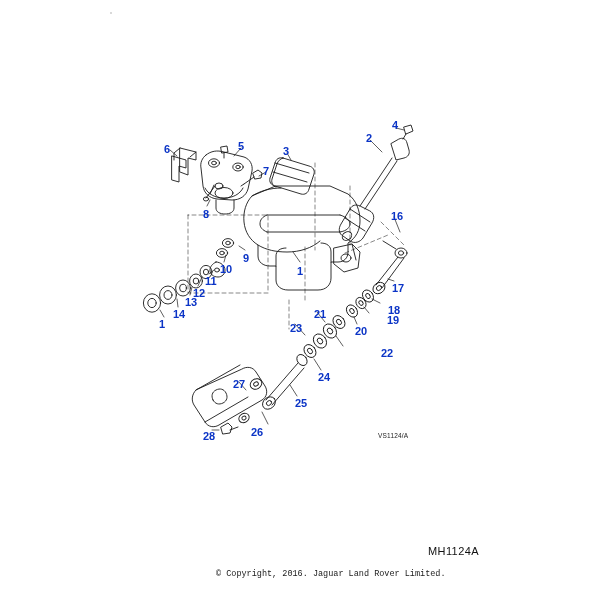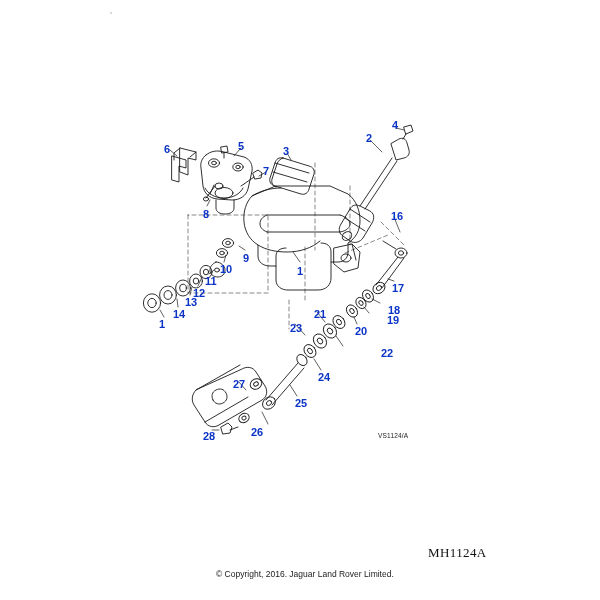--- a/index.html
+++ b/index.html
@@ -37,29 +37,29 @@
     position: absolute;
     color: #222222;
     font-family: "Liberation Sans", sans-serif;
     font-size: 6.5px;
     letter-spacing: 0.2px;
     white-space: nowrap;
   }
   .figcode {
     position: absolute;
     color: #111111;
-    font-family: Liberation Serif, serif;
-    font-size: 13px;
+    font-family: Liberation Sans, sans-serif;
+    font-size: 11px;
     letter-spacing: 0.4px;
     white-space: nowrap;
   }
   .copyright {
     position: absolute;
     color: #1a1a1a;
-    font-family: Liberation Sans, sans-serif;
+    font-family: Liberation Mono, monospace;
     font-size: 8.5px;
     white-space: nowrap;
   }
   .dot-mark {
     position: absolute;
     width: 2px;
     height: 2px;
     background: #cccccc;
     border-radius: 50%;
   }

